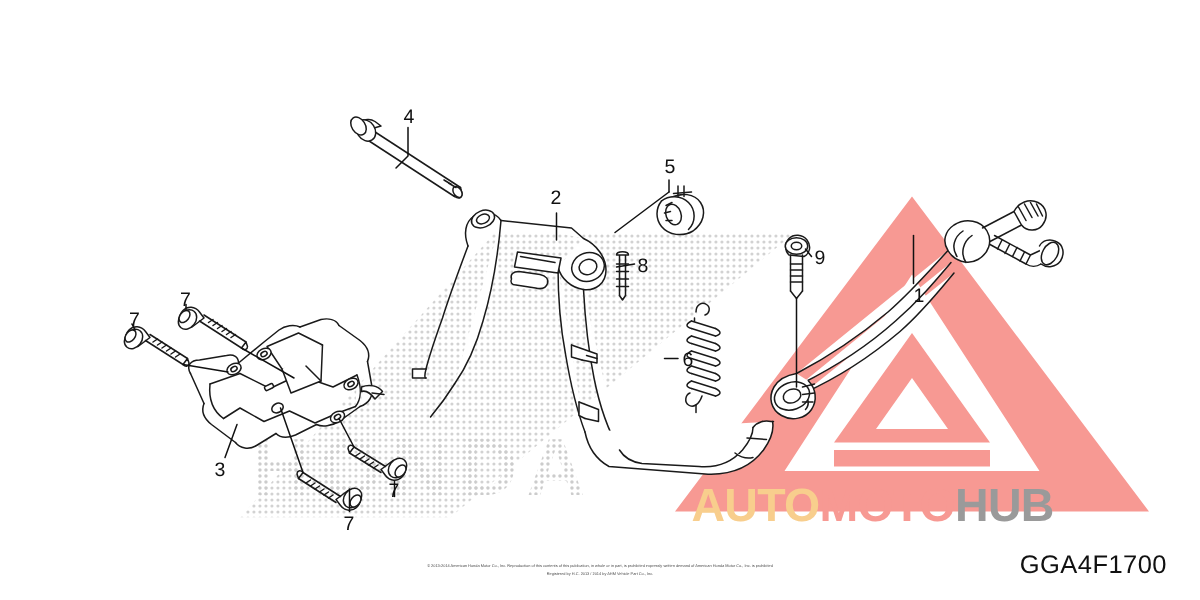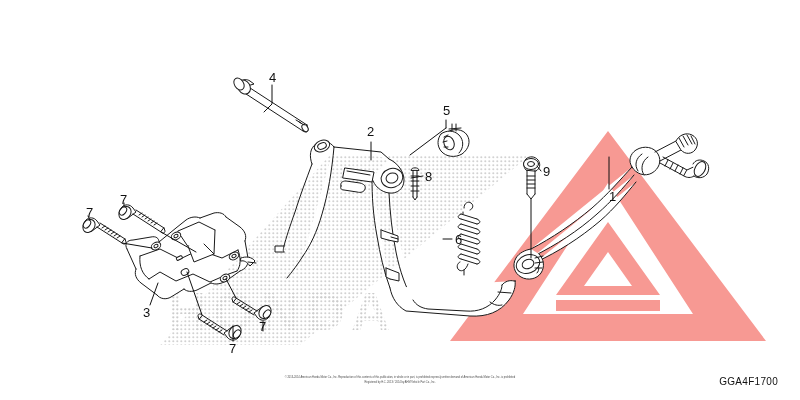--- a/index.html
+++ b/index.html
@@ -14,21 +14,21 @@
   .callout{position:absolute;z-index:5;font-family:"Liberation Sans",sans-serif;
            font-size:13px;line-height:1;color:#111;white-space:nowrap;}
   #wm-text{position:absolute;z-index:4;left:461px;top:319px;
            font-family:"Liberation Sans",sans-serif;font-weight:bold;
            font-size:31px;letter-spacing:-0.5px;white-space:nowrap;}
   #wm-text .a{color:#f8ce8d;}
   #wm-text .h{color:#9a9a9a;}
   #fr{position:absolute;z-index:5;left:18px;top:344px;width:74px;height:44px;}
   #fr .lbl{position:absolute;left:34px;top:5px;font-size:14px;font-weight:bold;
            font-style:italic;font-family:"Liberation Sans",sans-serif;}
-  #partcode{position:absolute;z-index:5;right:22px;bottom:13px;font-size:10px;
+  #partcode{position:absolute;z-index:5;right:22px;bottom:13px;font-size:17px;
             letter-spacing:.3px;color:#111;}
   #copy{position:absolute;z-index:5;left:0;right:0;bottom:14px;text-align:center;
         font-size:2.6px;line-height:1.9;color:#4a4a4a;
         font-family:"Liberation Sans",sans-serif;}
   #copy div{transform:scale(1);}
 </style>
 </head>
 <body>
 
 <div id="stage">
@@ -332,20 +332,23 @@
         <path d="M446 128 L410 155"></path>
         <path d="M161 232 L196 252"></path>
         <path d="M122 243 L152 248"></path>
         <path d="M202 315 L187 272"></path>
         <path d="M236 298 L226 279"></path>
         <path d="M531 199 L531 258"></path>
       </g>
     </g>
   </svg>
 
+  <div id="wm-text">
+    <span class="a"><span style="color:#f8ce8d">AUTO</span><span style="color:#f79993">MOTO</span></span><span class="h">HUB</span>
+  </div>
 
   <div class="callout" style="left:609px;top:190px;">1</div>
   <div class="callout" style="left:367px;top:125px;">2</div>
   <div class="callout" style="left:143px;top:306px;">3</div>
   <div class="callout" style="left:269px;top:71px;">4</div>
   <div class="callout" style="left:443px;top:104px;">5</div>
   <div class="callout" style="left:455px;top:233px;">6</div>
   <div class="callout" style="left:86px;top:206px;">7</div>
   <div class="callout" style="left:120px;top:193px;">7</div>
   <div class="callout" style="left:229px;top:342px;">7</div>

